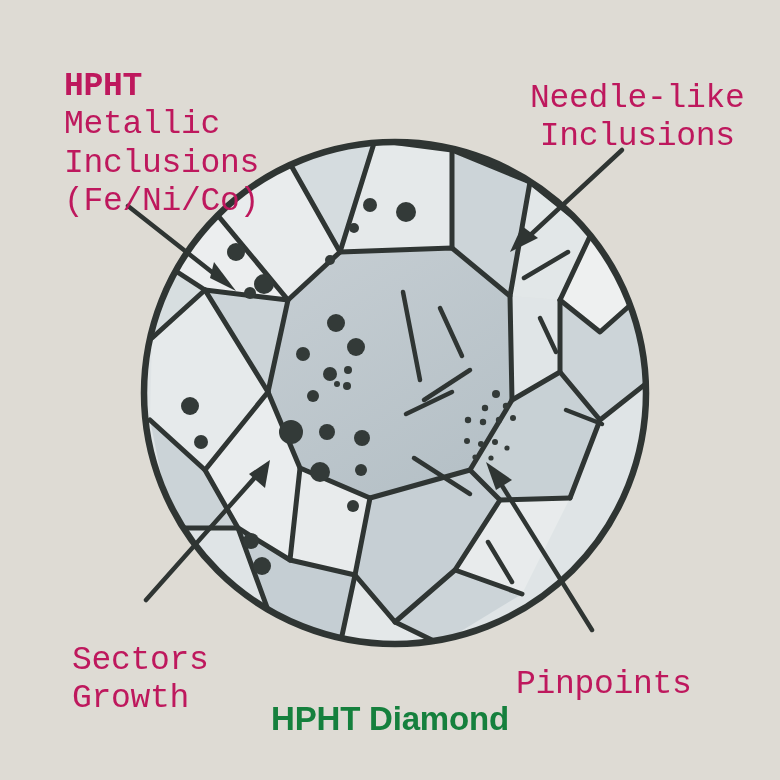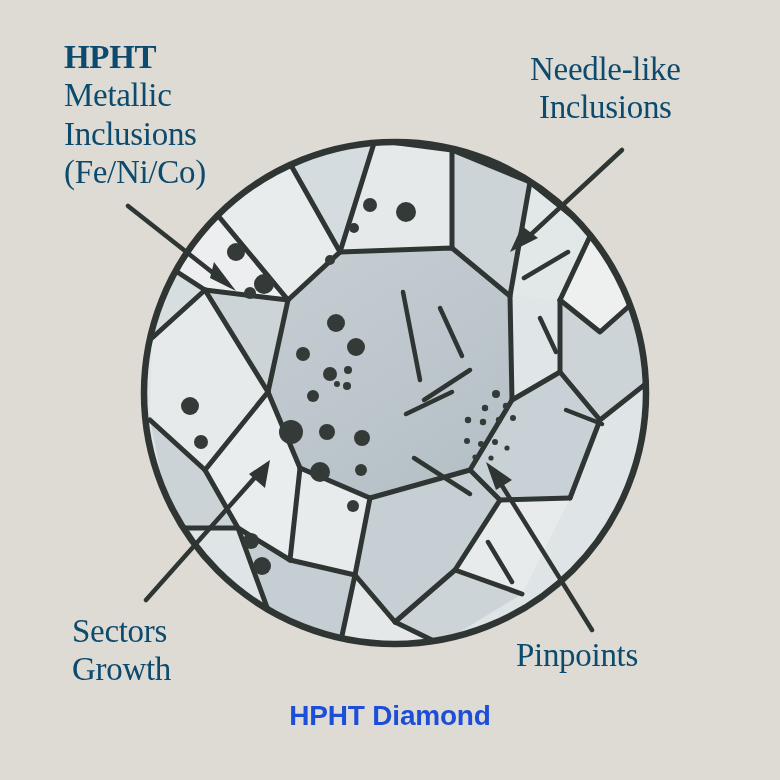--- a/index.html
+++ b/index.html
@@ -6,36 +6,37 @@
   body{
     width:780px;height:780px;
     background:#dedbd4;
     font-family:"Liberation Sans", sans-serif;
     overflow:hidden;
     position:relative;
   }
   #stage{position:absolute;inset:0;width:780px;height:780px;}
   .label{
     position:absolute;
-    color:#0c4a6e;
-    font-family:Liberation Serif, serif;
+    color:#be185d;
+    font-family:Liberation Mono, monospace;
     font-size:33px;
     line-height:1.16;
     font-weight:400;
     letter-spacing:-0.3px;
     white-space:pre;
+    margin-top:30px;
   }
   .label.bold-first > .l1{font-weight:700;}
   #lbl-needle{left:530px;top:50px;text-align:center;}
   #lbl-growth{left:72px;top:612px;}
   #lbl-pin{left:516px;top:636px;}
   #caption{
     position:absolute;left:0;right:0;top:700px;
     text-align:center;
-    font-size:28px;font-weight:700;color:#1d4ed8;
+    font-size:33px;font-weight:700;color:#15803d;
     letter-spacing:-0.2px;
   }
 </style>
 </head>
 <body>
 
 <svg id="stage" viewBox="0 0 780 780">
   <defs>
     <linearGradient id="gradTable" x1="0" y1="0" x2="0.6" y2="1">
       <stop offset="0%" stop-color="#c6ced3"></stop>

